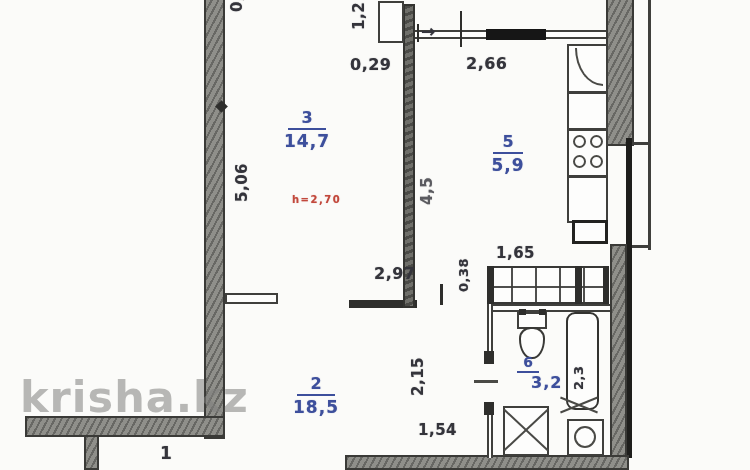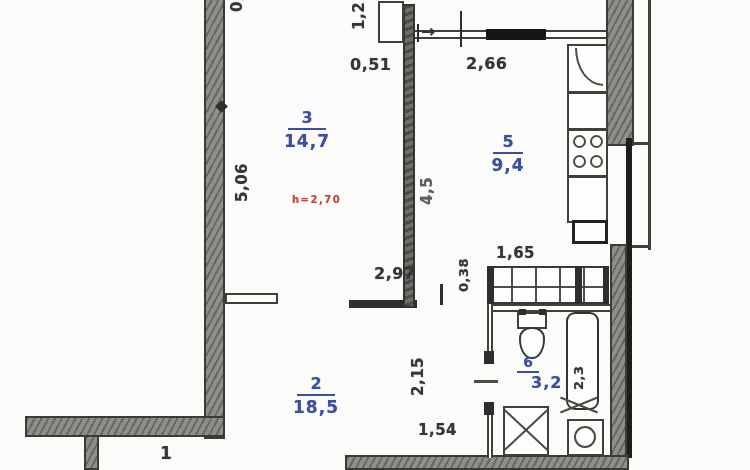--- a/index.html
+++ b/index.html
@@ -120,21 +120,21 @@
   <div class="abs xline" style="left:559px;top:404px;width:40px;transform:rotate(22deg);"></div>
   <div class="abs xline" style="left:559px;top:404px;width:40px;transform:rotate(-22deg);"></div>
 
   <div class="abs thin" style="left:567px;top:419px;width:37px;height:37px;"></div>
   <div class="abs circle" style="left:574px;top:426px;width:22px;height:22px;"></div>
 
   <div class="abs thin" style="left:503px;top:406px;width:46px;height:50px;"></div>
   <div class="abs xline" style="left:496px;top:429px;width:60px;transform:rotate(43deg);"></div>
   <div class="abs xline" style="left:496px;top:429px;width:60px;transform:rotate(-43deg);"></div>
 
-  <div class="abs dim" style="left:350px;top:55px;font-size:16px;">0,51</div>
+  <div class="abs dim" style="left:350px;top:55px;font-size:16px;">0,29</div>
   <div class="abs dim" style="left:466px;top:54px;font-size:16px;">2,66</div>
   <div class="abs dim vdim" style="left:350px;top:-8px;height:38px;">1,2</div>
   <div class="abs dim vdim" style="left:228px;top:-10px;height:22px;">0,</div>
   <div class="abs dim vdim" style="left:233px;top:144px;height:58px;">5,06</div>
   <div class="abs dim vdim" style="left:418px;top:143px;height:62px;opacity:.8;">4,5</div>
   <div class="abs dim" style="left:330px;top:264px;font-size:16px;margin-left:44px;">2,97</div>
   <div class="abs dim vdim" style="left:456px;top:240px;height:52px;font-size:13px;">0,38</div>
   <div class="abs dim" style="left:496px;top:244px;">1,65</div>
   <div class="abs dim vdim" style="left:409px;top:336px;height:60px;">2,15</div>
   <div class="abs dim" style="left:418px;top:421px;">1,54</div>
@@ -142,33 +142,34 @@
 
   <div class="abs roomlbl" style="left:281px;top:110px;width:52px;">
     <div class="num">3</div>
     <div class="bar" style="width:38px;"></div>
     <div class="area">14,7</div>
   </div>
 
   <div class="abs roomlbl" style="left:487px;top:134px;width:42px;">
     <div class="num">5</div>
     <div class="bar" style="width:30px;"></div>
-    <div class="area">9,4</div>
+    <div class="area">5,9</div>
   </div>
 
   <div class="abs roomlbl" style="left:290px;top:376px;width:52px;">
     <div class="num">2</div>
     <div class="bar" style="width:38px;"></div>
     <div class="area">18,5</div>
   </div>
 
   <div class="abs roomlbl" style="left:511px;top:355px;width:34px;">
     <div class="num" style="font-size:14px;line-height:14px;">6</div>
     <div class="bar" style="width:22px;"></div>
     <div class="area" style="font-size:16px;line-height:15px;margin-left:20px;">3,2</div>
   </div>
 
   <div class="abs dim" style="left:160px;top:443px;font-size:17px;">1</div>
 
   <div class="abs red" style="left:292px;top:194px;">h=2,70</div>
 
+  <div class="abs watermark" style="left:20px;top:372px;">krisha.kz</div>
 
 </div>
 
 </body></html>

